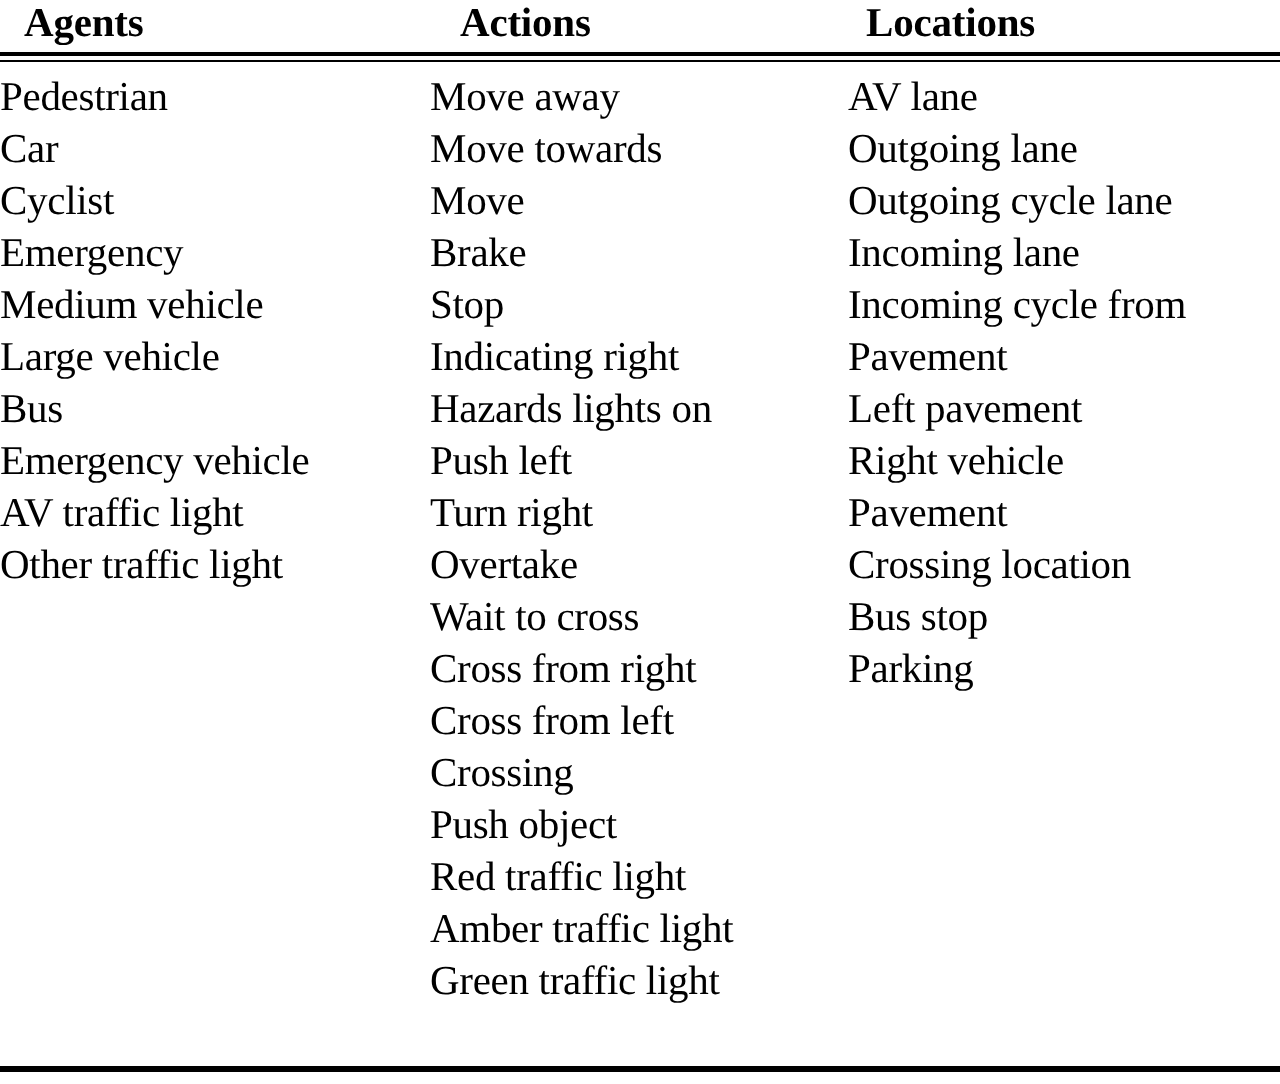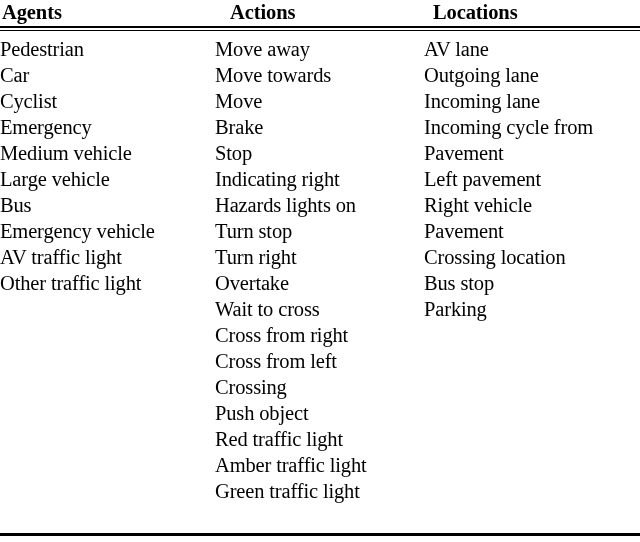--- a/index.html
+++ b/index.html
@@ -31,21 +31,21 @@
     height: 26px;
     display: flex;
   }
   .th {
     font-weight: bold;
     font-size: 20.5px;
     line-height: 24px;
     letter-spacing: -0.1px;
     white-space: nowrap;
   }
-  .col1 { width: 215px; padding-left: 2px; box-sizing: border-box; }
+  .col1 { width: 215px; padding-left: 12px; box-sizing: border-box; }
   .col2 { width: 209px; padding-left: 15px; box-sizing: border-box; }
   .col3 { width: 216px; padding-left: 9px; box-sizing: border-box; }
 
   
   .rule-double {
     position: absolute;
     left: 0;
     top: 26px;
     width: 640px;
     height: 6px;
@@ -130,36 +130,37 @@
     </ul>
 
     <ul class="cell-list col2">
       <li>Move away</li>
       <li>Move towards</li>
       <li>Move</li>
       <li>Brake</li>
       <li>Stop</li>
       <li>Indicating right</li>
       <li>Hazards lights on</li>
-      <li>Turn stop</li>
+      <li>Push left</li>
       <li>Turn right</li>
       <li>Overtake</li>
       <li>Wait to cross</li>
       <li>Cross from right</li>
       <li>Cross from left</li>
       <li>Crossing</li>
       <li>Push object</li>
       <li>Red traffic light</li>
       <li>Amber traffic light</li>
       <li>Green traffic light</li>
     </ul>
 
     <ul class="cell-list col3">
       <li>AV lane</li>
       <li>Outgoing lane</li>
+      <li>Outgoing cycle lane</li>
       <li>Incoming lane</li>
       <li>Incoming cycle from</li>
       <li>Pavement</li>
       <li>Left pavement</li>
       <li>Right vehicle</li>
       <li>Pavement</li>
       <li>Crossing location</li>
       <li>Bus stop</li>
       <li>Parking</li>
     </ul>

